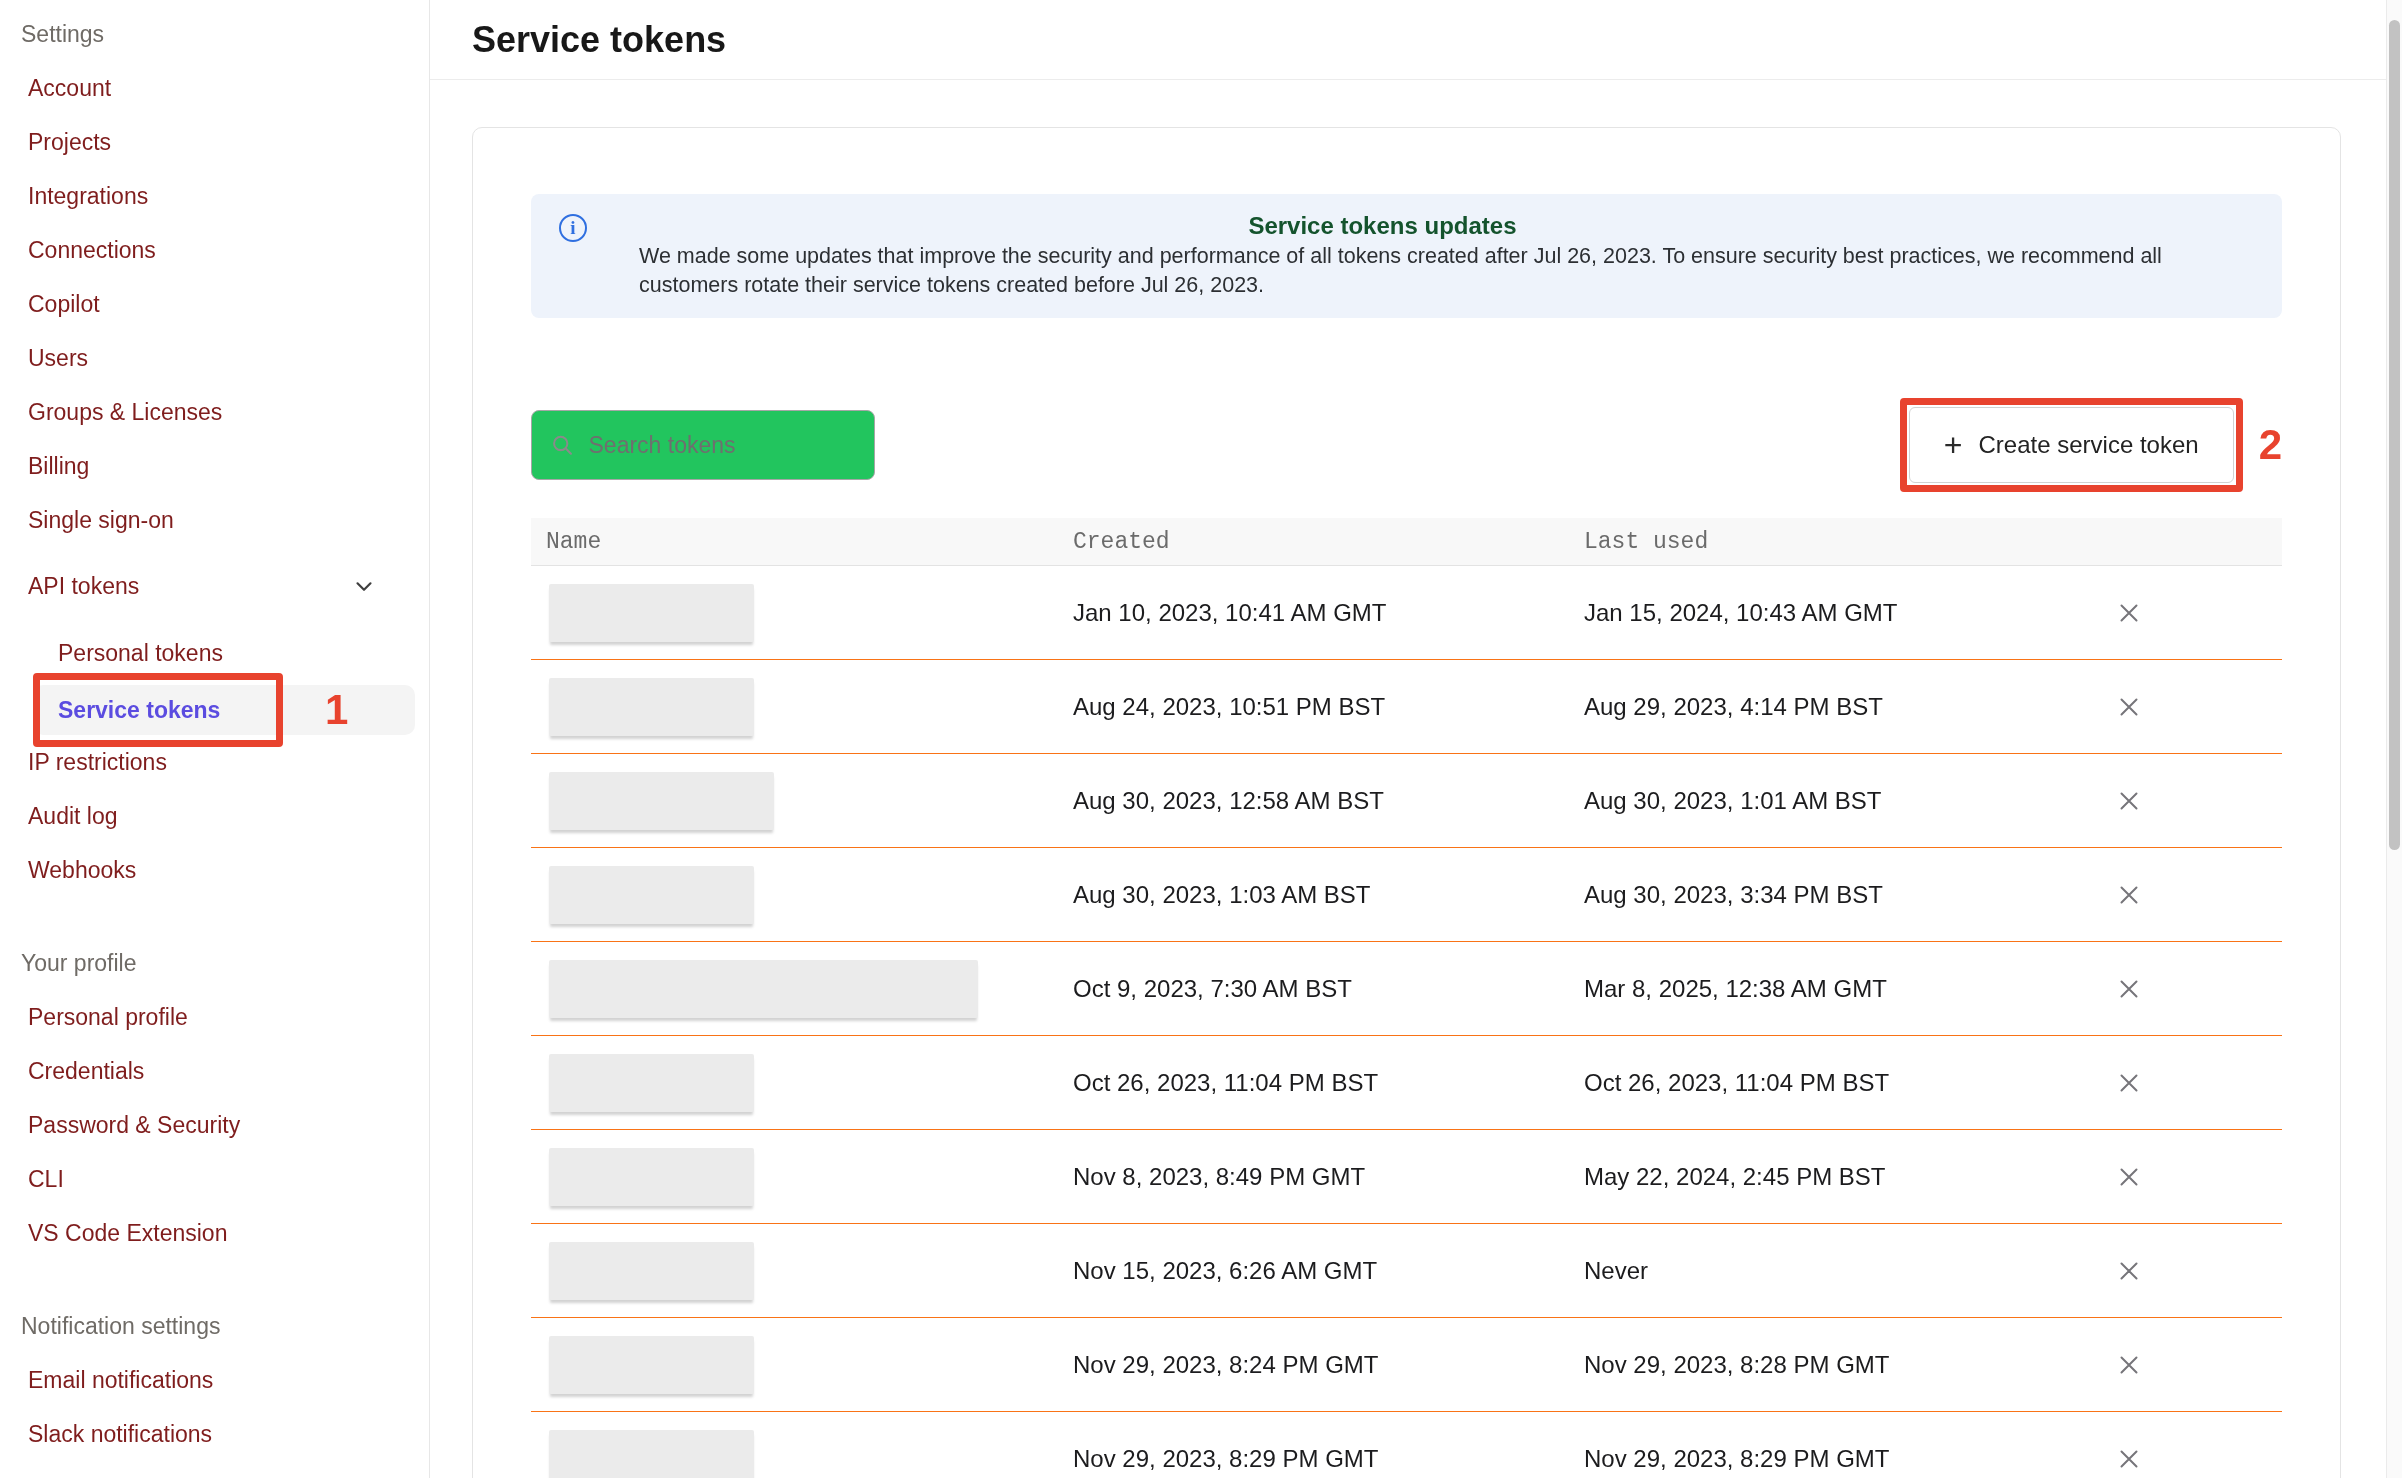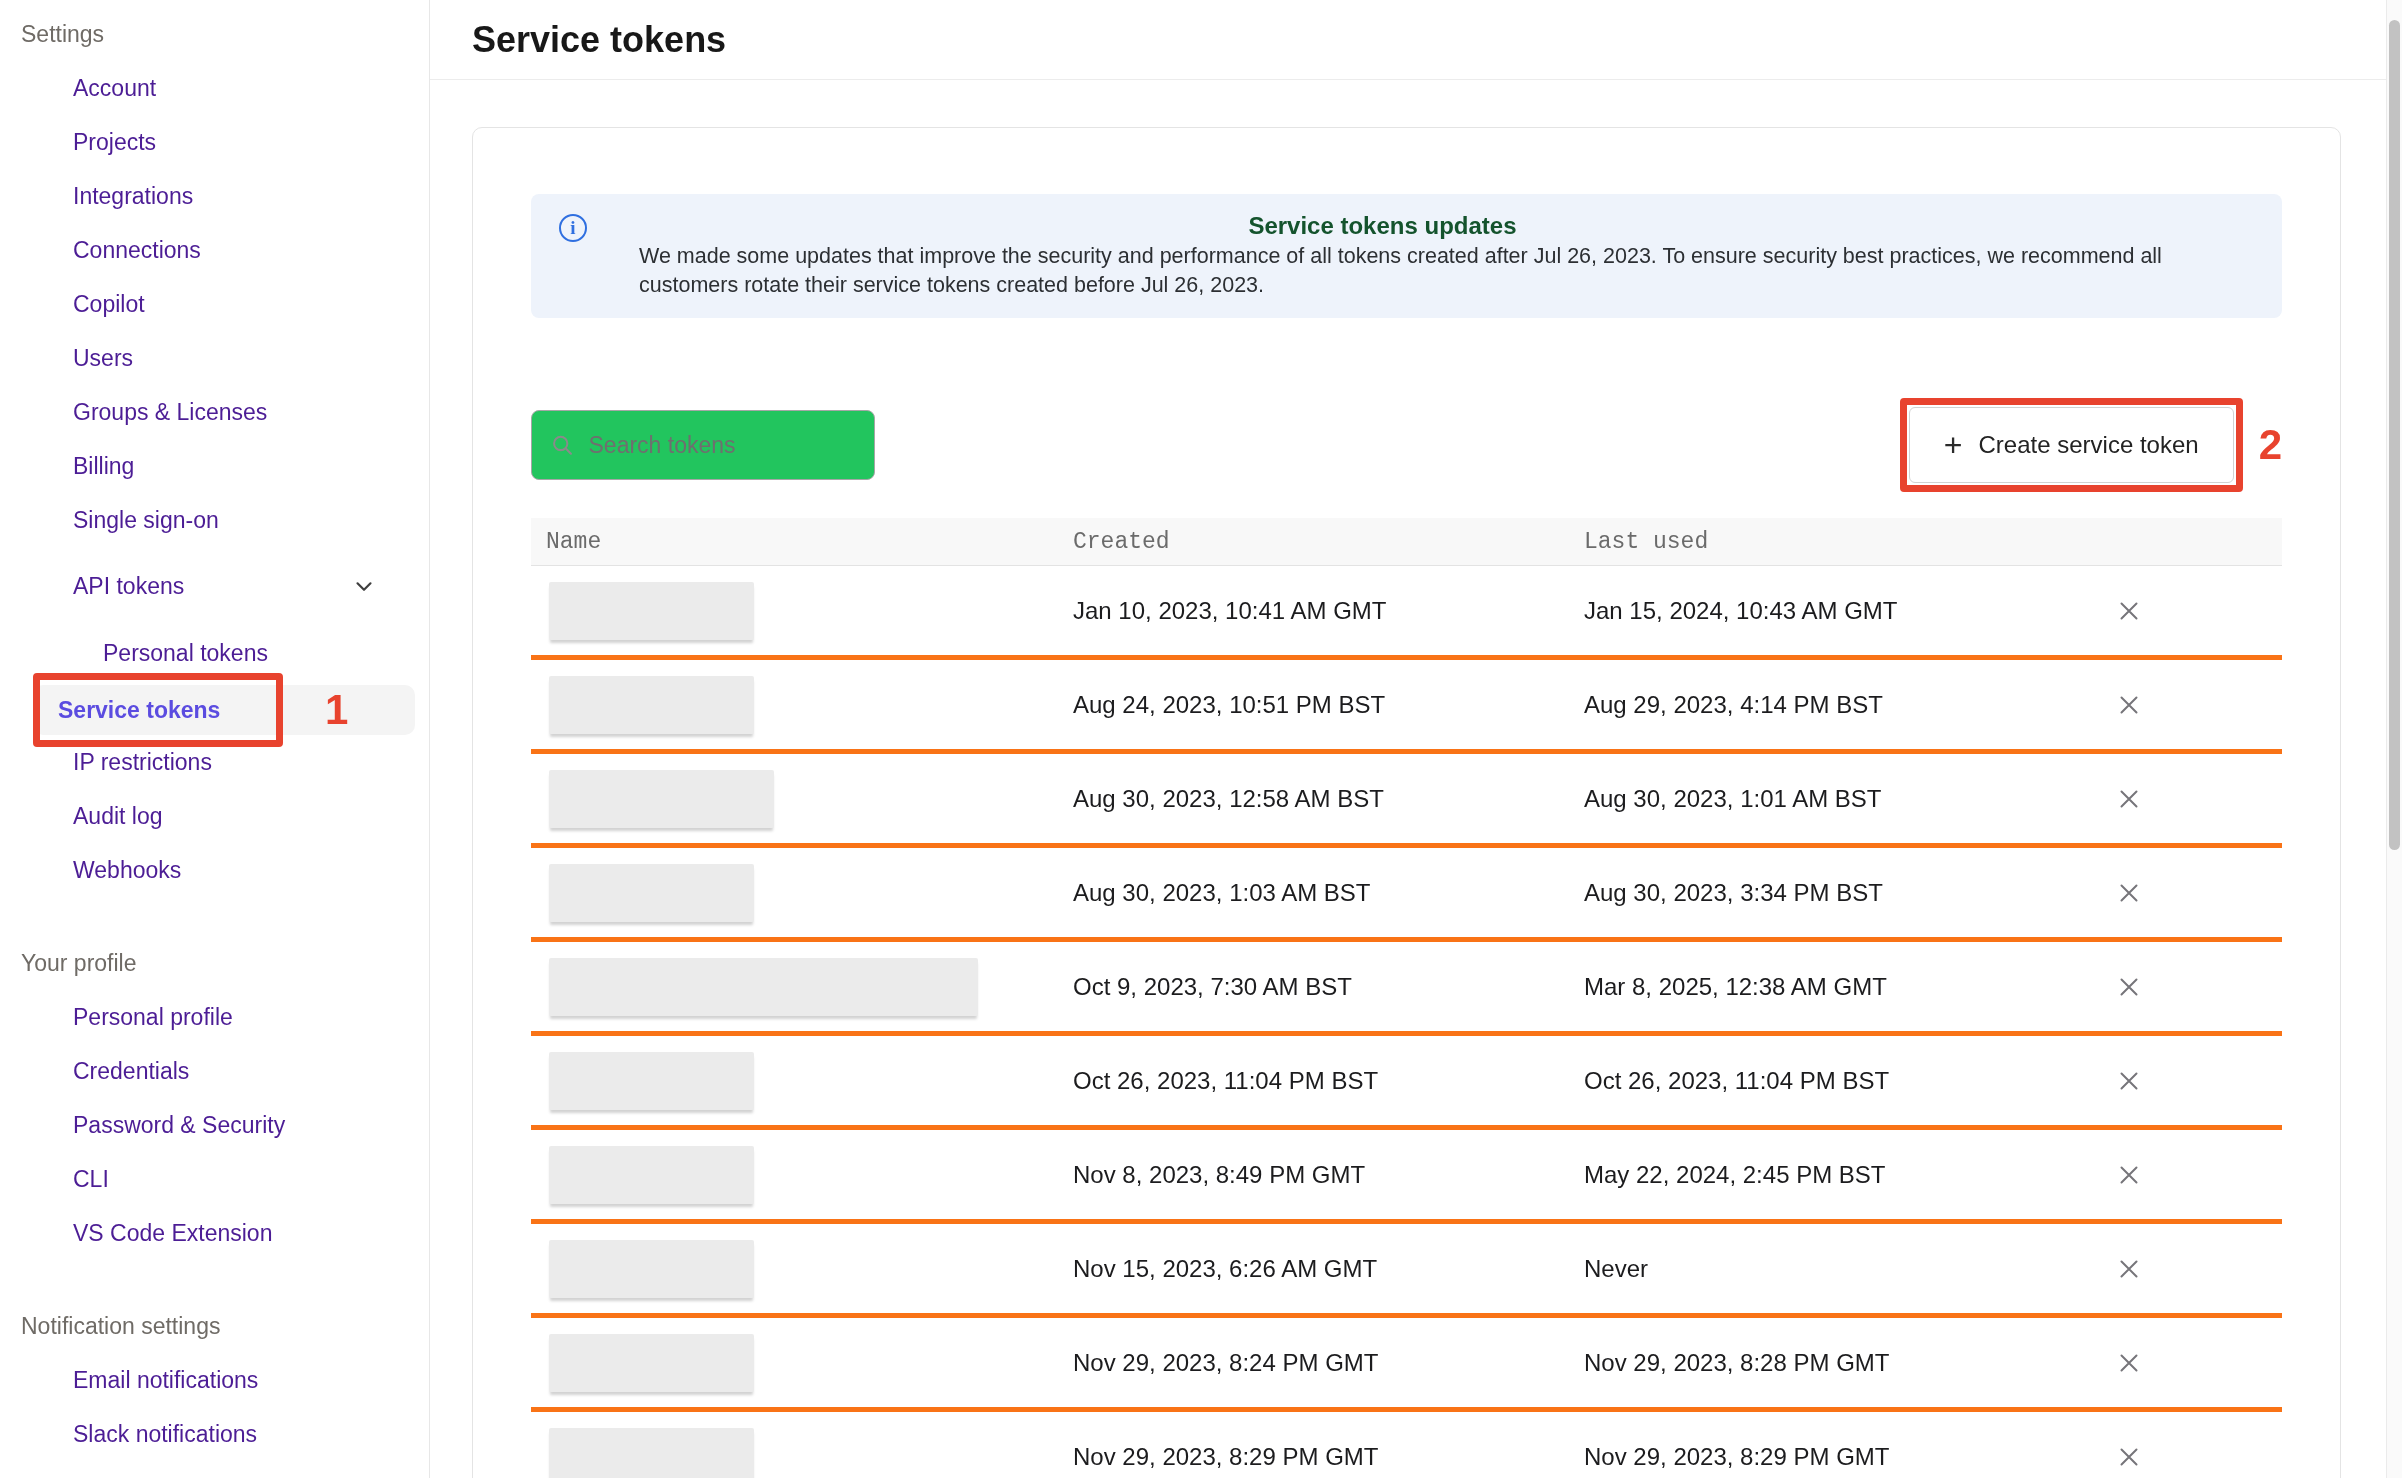--- a/index.html
+++ b/index.html
@@ -4,22 +4,22 @@
 <style>
   * { margin:0; padding:0; box-sizing:border-box; }
   html,body { width:2402px; height:1478px; overflow:hidden; background:#ffffff;
               font-family:"Liberation Sans", sans-serif; }
   .app { display:flex; width:2402px; height:1478px; position:relative; }
 
   
   .sidebar { width:430px; min-width:430px; height:100%; border-right:1px solid #e7e7e7;
              padding:7px 0 10px 21px; background:#fff; }
   .s-header { height:54px; display:flex; align-items:center; font-size:23px; color:#6f6b66; }
-  .s-item { height:54px; display:flex; align-items:center; font-size:23px; color:#4c1d95;
-            padding-left:7px; cursor:pointer; position:relative;margin-left:45px; }
+  .s-item { height:54px; display:flex; align-items:center; font-size:23px; color:#7f1d1d;
+            padding-left:7px; cursor:pointer; position:relative; }
   .s-item.sub { padding-left:37px; }
   .chev { position:absolute; right:52px; top:50%; transform:translateY(-50%); display:flex; }
   .gap5{height:5px;} .gap12{height:12px;} .gap13{height:13px;} .gap39{height:39px;}
   .pill-wrap { position:relative; height:50px; margin-left:12px; width:382px; }
   .pill { width:382px; height:50px; background:#f4f4f4; border-radius:10px;
           display:flex; align-items:center; padding-left:25px; cursor:pointer; }
   .pill-label { font-size:23px; font-weight:700; color:#5b4ce0; }
   .red-box1 { position:absolute; left:0; top:-12px; width:250px; height:74px;
               border:7px solid #e8432e; border-radius:4px; pointer-events:none; }
   .step { color:#e8432e; font-weight:700; font-size:42px; }
@@ -58,21 +58,21 @@
                 color:#232323; cursor:pointer; font-family:"Liberation Sans", sans-serif; }
   .plus { font-size:32px; font-weight:400; color:#2b2b2b; margin-right:16px; line-height:1; }
   .step2 { margin-left:16px; }
 
   
   .table { margin-top:26px; }
   .thead, .tr { display:grid; grid-template-columns:542px 511px 470px 150px 1fr; align-items:center; }
   .thead { height:48px; background:#f8f8f8; border-bottom:1px solid #e3e3e3;font-family:Liberation Mono, monospace; }
   .th { font-size:23px; color:#6b6b6b; }
   .th.first { padding-left:15px; }
-  .tr { height:94px; border-bottom:5px solid #f97316; }
+  .tr { height:94px; border-bottom:1px solid #f97316; }
   .td { font-size:24px; color:#1c1c1e; }
   .ph { margin-left:18px; width:205px; height:58px; background:#ebebeb; border-radius:2px;
         box-shadow:0 4px 3px -1px rgba(0,0,0,0.18); }
   .ph.w2 { width:225px; } .ph.w3 { width:429px; }
   .xcell { display:flex; justify-content:center; }
   .xbtn { cursor:pointer; display:flex; }
 
   
   .scrollbar { position:absolute; right:0; top:0; width:16px; height:100%;
                background:#fafafa; border-left:1px solid #ebebeb; }

